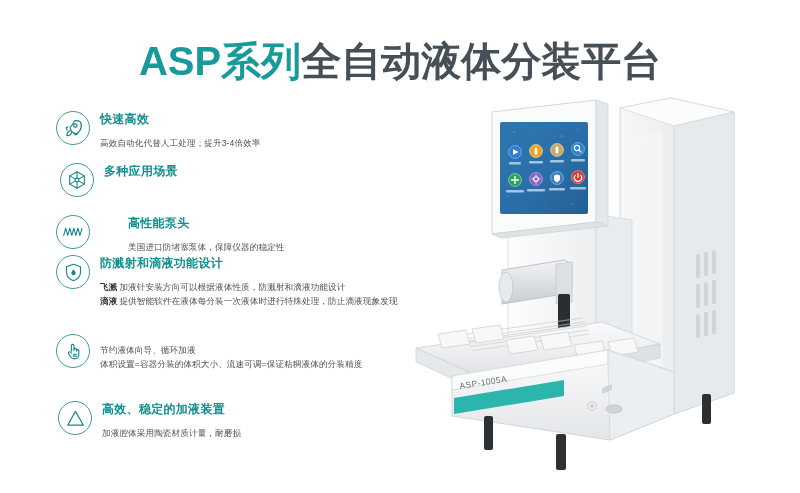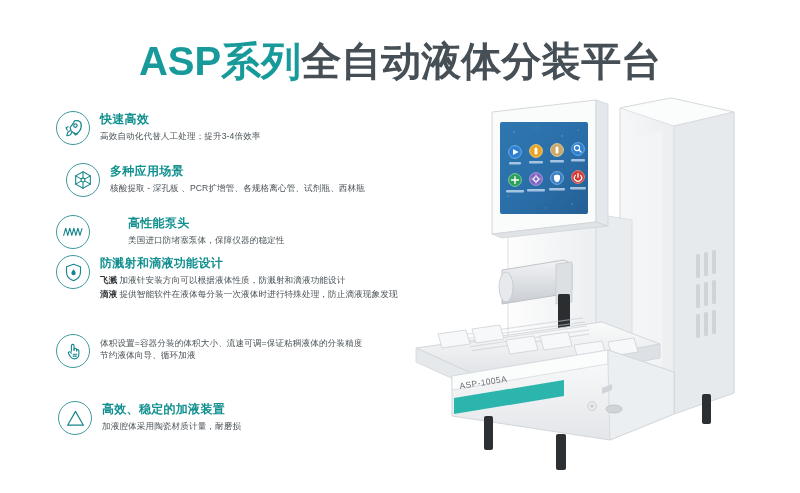--- a/index.html
+++ b/index.html
@@ -34,21 +34,21 @@
   }
   .f-icon svg { display: block; }
   .f-body { padding-top: 1px; }
   .f-title {
     color: #11908f; font-size: 12px; font-weight: bold;
     line-height: 16px; letter-spacing: .3px;
     font-family: "Liberation Sans", "DejaVu Sans", sans-serif;
   }
   .f-desc {
     color: #4a5257; font-size: 8.6px; line-height: 12px;
-    margin-top: 3px; letter-spacing: .1px;
+    margin-top: 10px; letter-spacing: .1px;
     font-family: "Liberation Sans", "DejaVu Sans", sans-serif;
   }
   .f-desc-line { display: block; }
   .f-lead { font-weight: bold; color: #33393d; margin-right: 2px; }
 
   
   .product { position: absolute; left: 396px; top: 96px; width: 404px; height: 397px; }
   .product svg { display: block; }
 </style>
 </head>
@@ -73,33 +73,30 @@
         </svg>
       </span>
       <div class="f-body">
         <div class="f-title">快速高效</div>
         <div class="f-desc">
           <span class="f-desc-line"><span>高效自动化代替人工处理；提升3-4倍效率</span></span>
         </div>
       </div>
     </div>
 
-    <div class="feature" style="top:52px;left:10px;">
+    <div class="feature" style="top:52px;left:4px;">
       <span class="f-icon">
         <svg width="22" height="22" viewBox="0 0 24 24" fill="none" stroke="#17868a" stroke-width="1.2" stroke-linecap="round" stroke-linejoin="round">
           <path d="M12 3 20 7.5v9L12 21 4 16.5v-9L12 3z"></path>
           <path d="M12 3v18M4 7.5l16 9M20 7.5l-16 9"></path>
           <circle cx="12" cy="12" r="2.1" fill="#ffffff"></circle>
         </svg>
       </span>
       <div class="f-body">
         <div class="f-title">多种应用场景</div>
-        <div class="f-desc">
-          <span class="f-desc-line"><span>核酸提取 - 深孔板 、PCR扩增管、各规格离心管、试剂瓶、西林瓶</span></span>
-        </div>
       </div>
     </div>
 
     <div class="feature" style="top:104px;left:0px;gap:28px;">
       <span class="f-icon">
         <svg width="22" height="20" viewBox="0 0 26 20" fill="none" stroke="#17868a" stroke-width="1.3" stroke-linecap="round" stroke-linejoin="round">
           <path d="M2 14 4.4 5.5 6.8 14 9.2 5.5 11.6 14 14 5.5 16.4 14 18.8 5.5 21.2 14 23.6 6"></path>
         </svg>
       </span>
       <div class="f-body">
@@ -130,22 +127,22 @@
       <span class="f-icon">
         <svg width="21" height="21" viewBox="0 0 24 24" fill="none" stroke="#17868a" stroke-width="1.25" stroke-linecap="round" stroke-linejoin="round">
           <path d="M9.6 11.6V5.4a1.5 1.5 0 0 1 3 0v5.4"></path>
           <path d="M12.6 9.8a1.4 1.4 0 0 1 2.8 0v1.7"></path>
           <path d="M15.4 10.9a1.4 1.4 0 0 1 2.7 0v4.3c0 3-2 5.2-5 5.2-2.1 0-3.5-.8-4.5-2.4l-2.3-3.6a1.4 1.4 0 0 1 2.2-1.7l1.1 1.3"></path>
           <path d="M11.6 15.2h4.2M11.6 17.3h3.6"></path>
         </svg>
       </span>
       <div class="f-body">
         <div class="f-desc">
+          <span class="f-desc-line"><span>节约液体向导、循环加液</span></span>
           <span class="f-desc-line" style="margin-top:2px;"><span>体积设置=容器分装的体积大小、流速可调=保证粘稠液体的分装精度</span></span>
-          <span class="f-desc-line"><span>节约液体向导、循环加液</span></span>
         </div>
       </div>
     </div>
 
     <div class="feature" style="top:290px;left:2px;">
       <span class="f-icon">
         <svg width="21" height="20" viewBox="0 0 24 22" fill="none" stroke="#17868a" stroke-width="1.35" stroke-linecap="round" stroke-linejoin="round">
           <path d="M12 3.4 21 19.2H3L12 3.4z"></path>
         </svg>
       </span>

